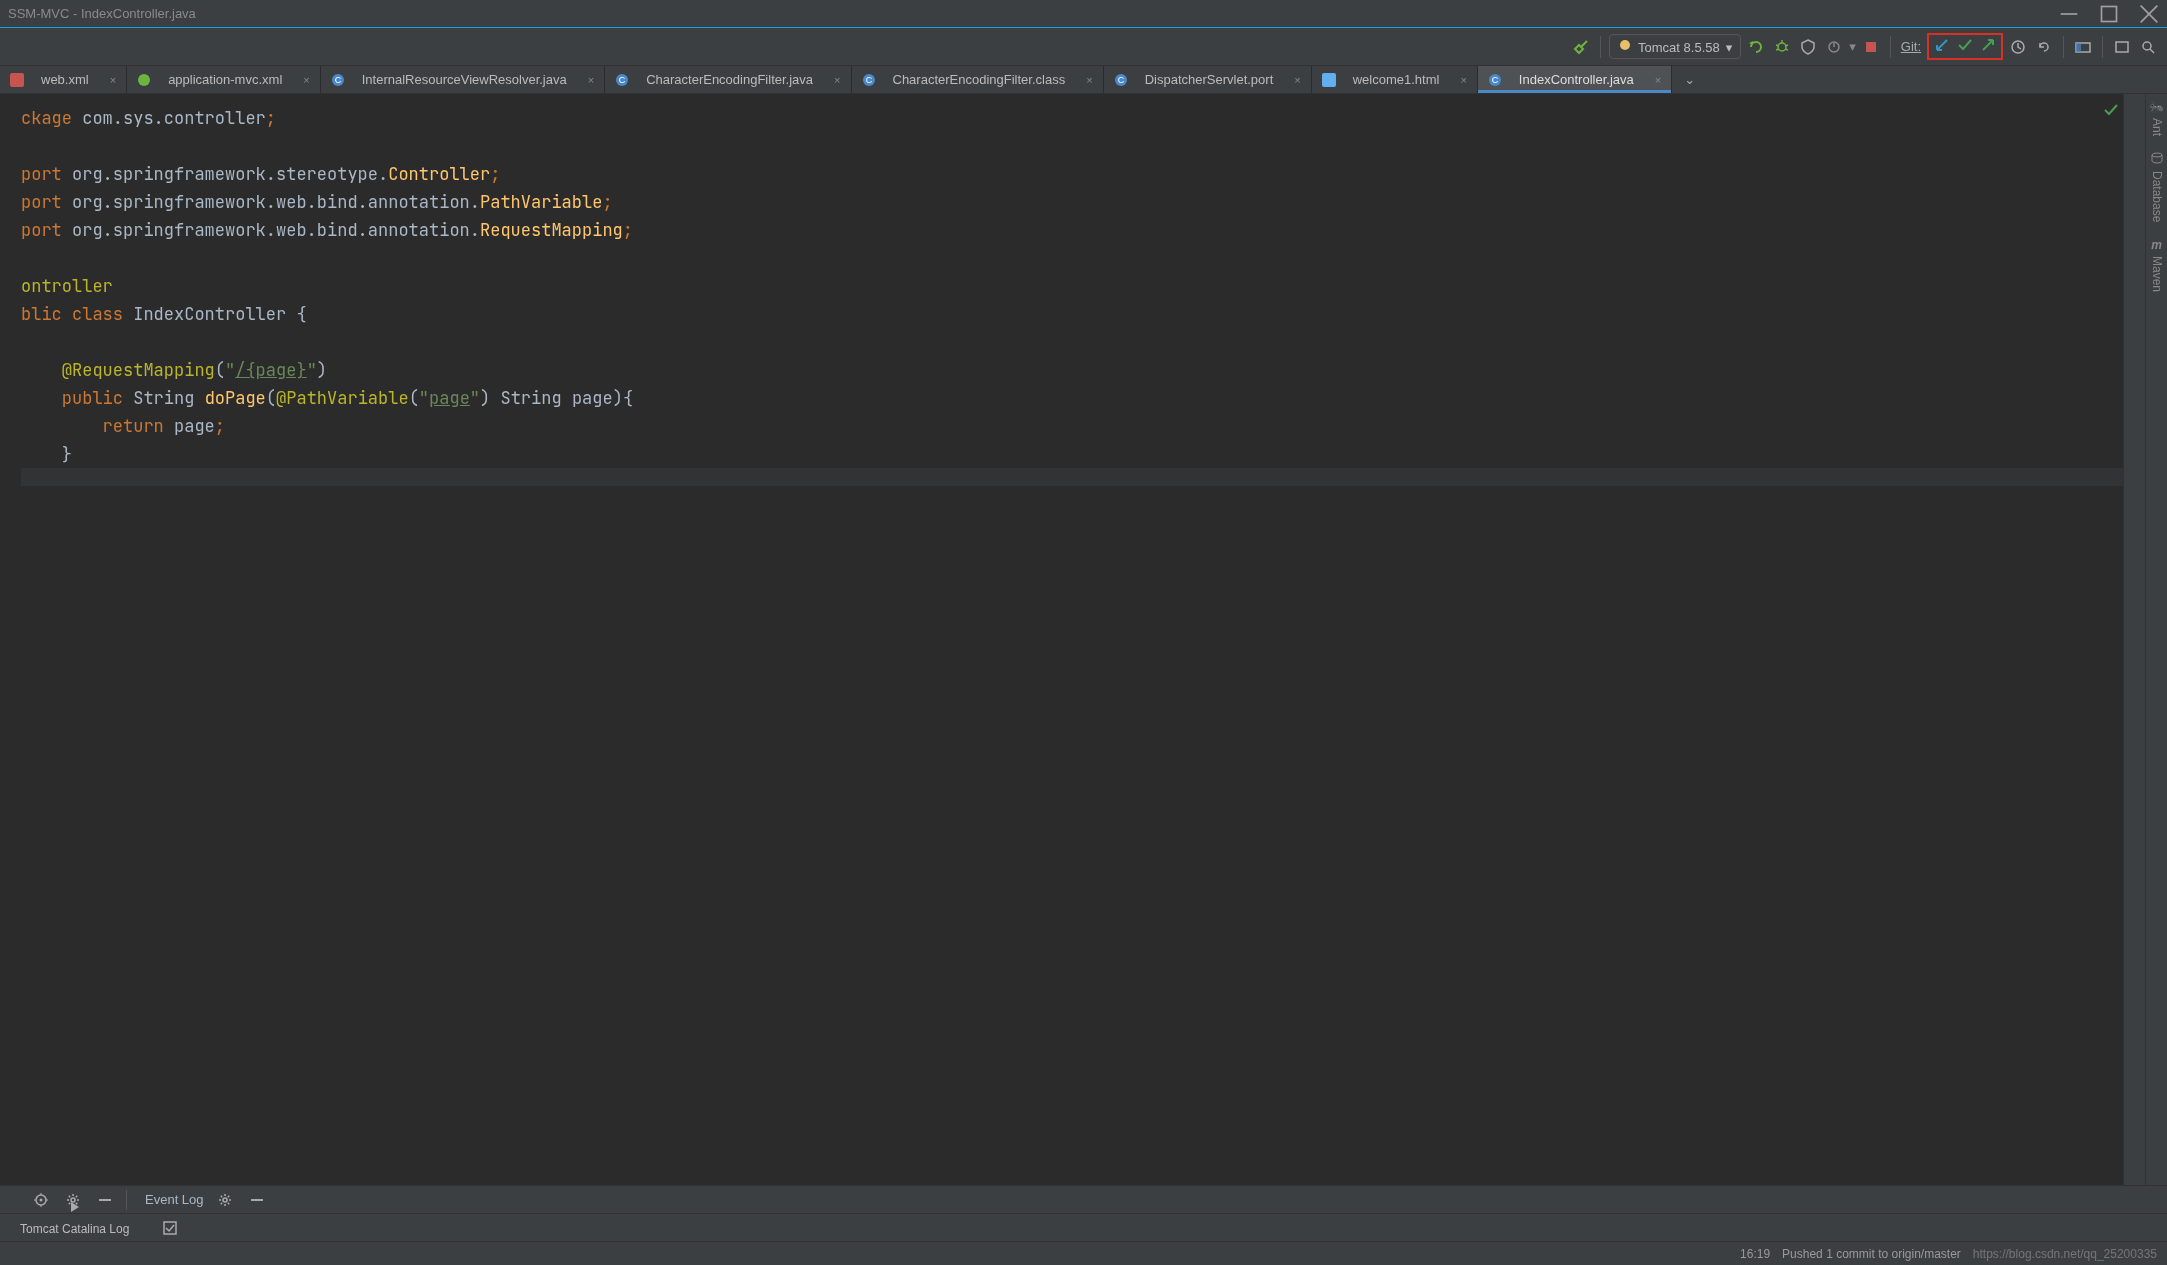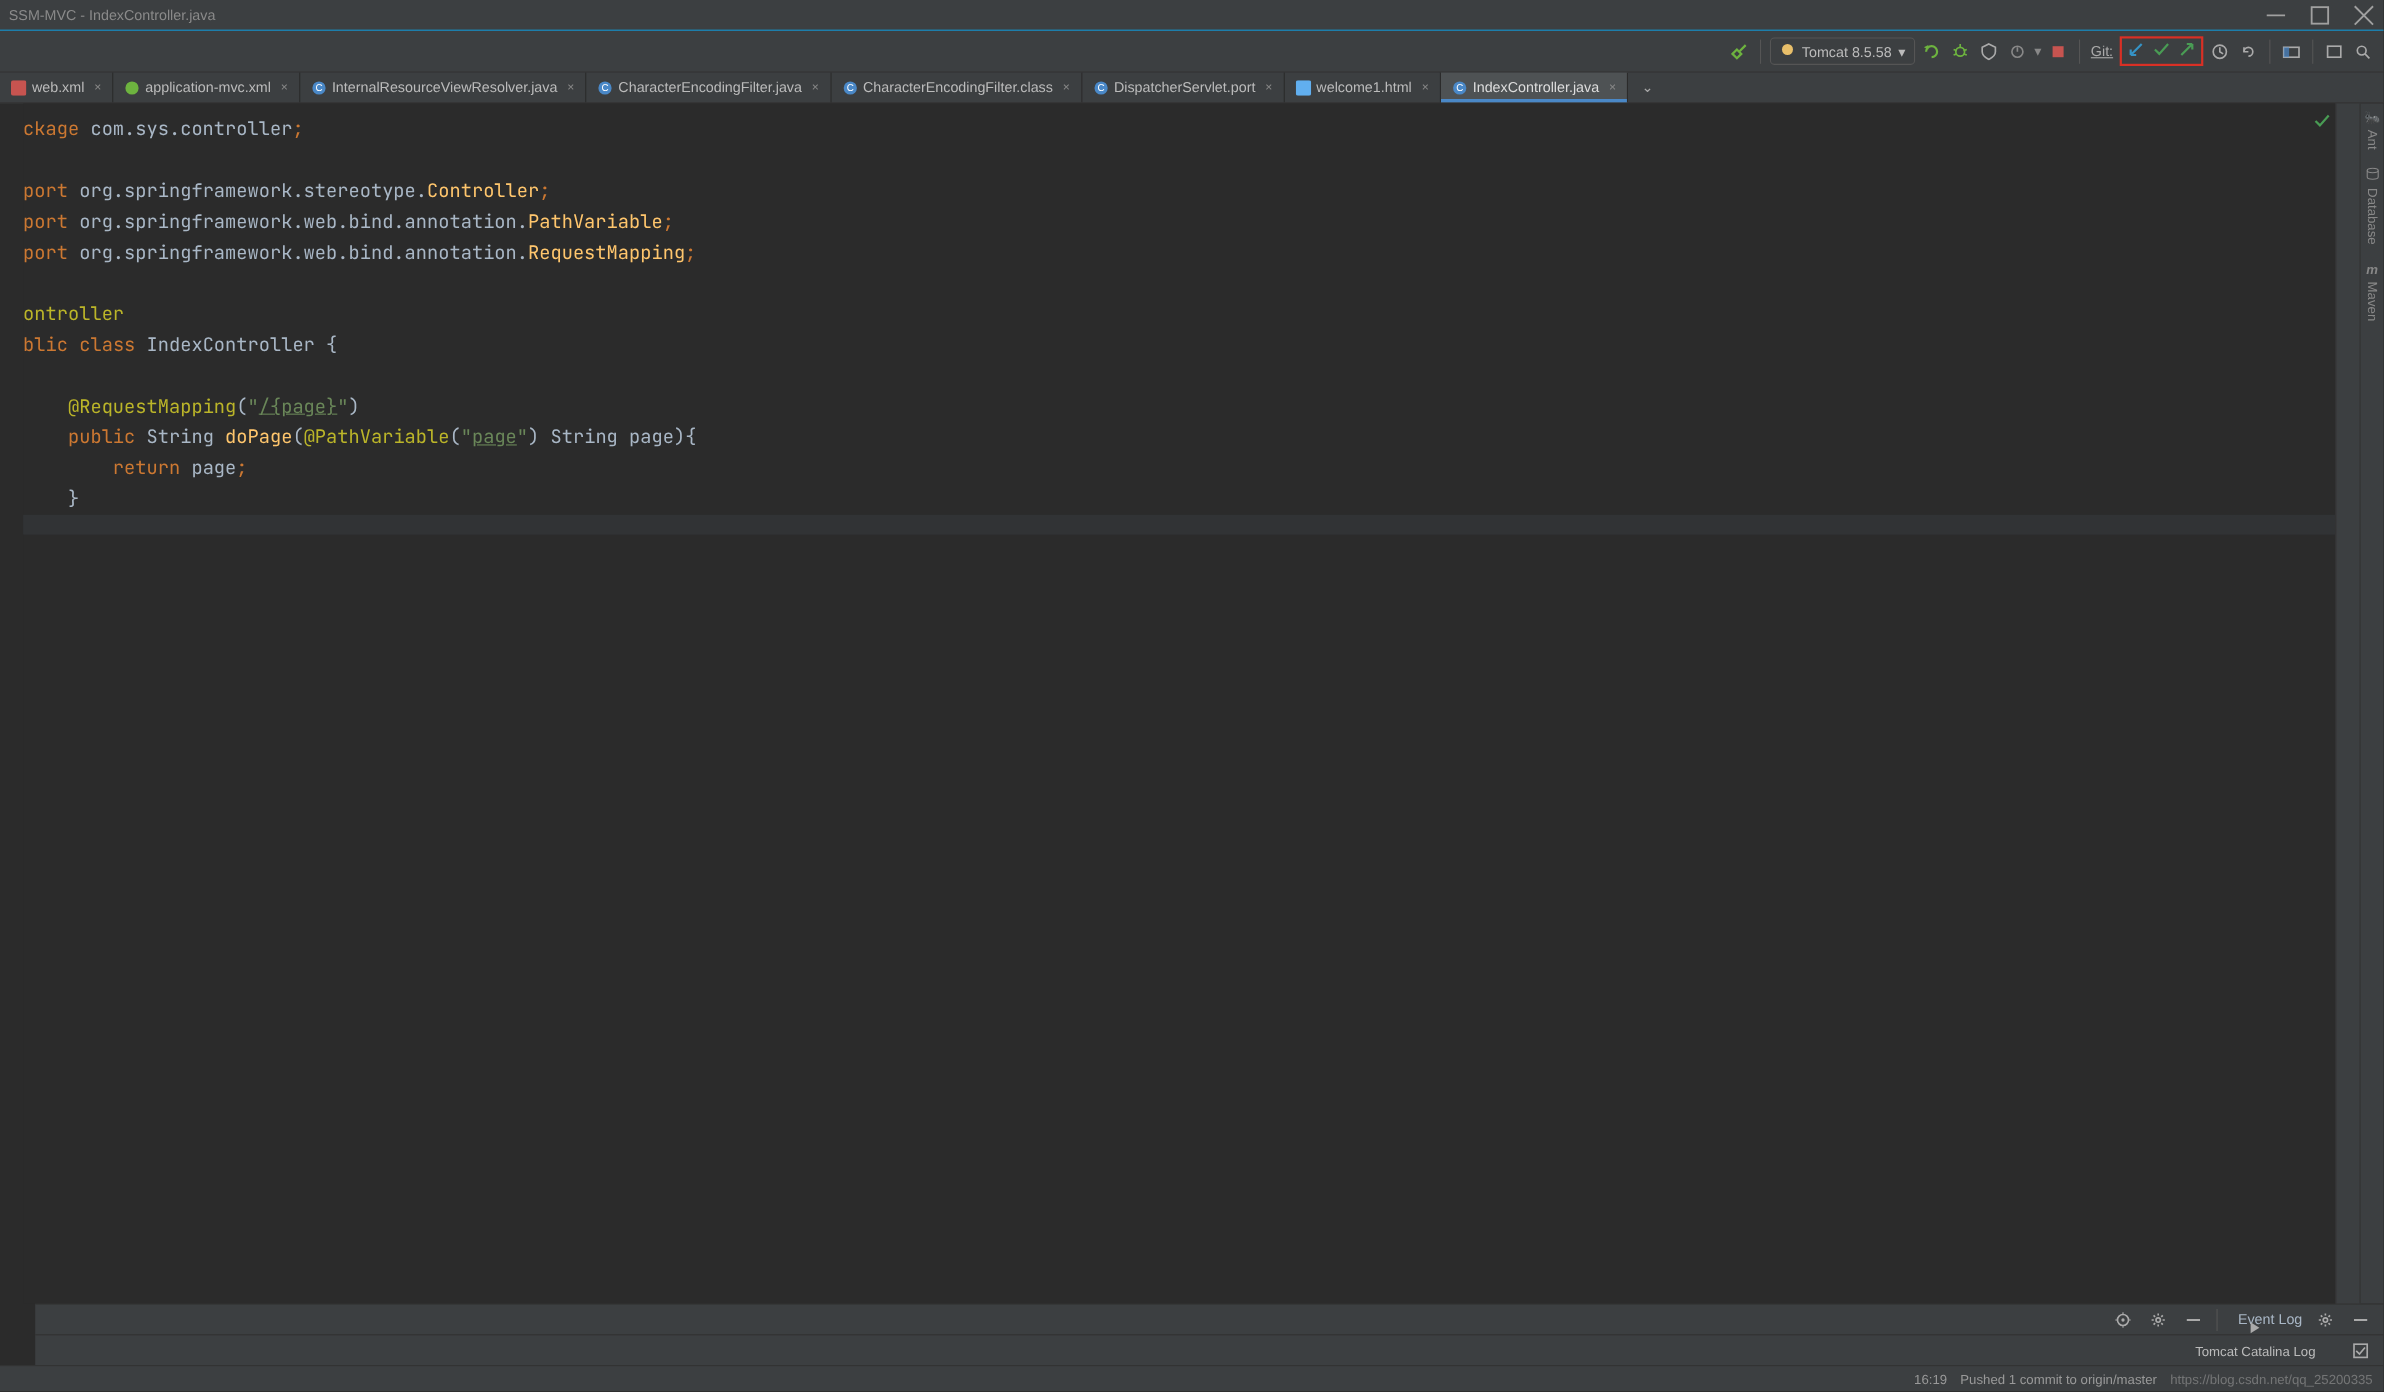--- a/index.html
+++ b/index.html
@@ -50,21 +50,21 @@
     .git-box{border:2px solid #d93025;display:flex;align-items:center;gap:8px;padding:2px 6px;}
     .tabs {
       height: 28px;
       background: #3c3f41;
       display: flex;
       align-items: center;
       border-bottom: 1px solid #323232;
       position:relative;
     }
     .tab {
-      display:flex;align-items:center;gap:5px;padding:0 10px;height:100%;
+      display:flex;align-items:center;gap:17px;padding:0 10px;height:100%;
       color:#bbb;cursor:pointer;border-right:1px solid #2b2b2b;font-size:13px;justify-content:flex-end;
     }
     .tab.active{background:#4e5254;color:#ddd;}
     .tab.active .tab-underline{position:absolute;bottom:0;height:3px;background:#4a88c7;left:0;right:0;}
     .tab{position:relative;}
     .tab-close{color:#888;font-size:11px;margin-left:4px;}
     .tab-icon{width:14px;height:14px;display:inline-block;}
     .tabs-overflow{margin-left:4px;padding:0 8px;color:#aaa;cursor:pointer;}
     .main-area {
       flex:1;display:flex;min-height:0;
@@ -88,21 +88,21 @@
     }
     .rail-item{writing-mode:vertical-rl;cursor:pointer;font-size:12px;display:flex;align-items:center;gap:4px;}
     .rail-icon{writing-mode:horizontal-tb;}
     .kw{color:#cc7832;}
     .cls{color:#ffc66d;}
     .ann{color:#bbb529;}
     .str{color:#6a8759;}
     .underline{text-decoration:underline;}
     .bottom-panel{
       height:28px;background:#3c3f41;display:flex;align-items:center;
-      border-top:1px solid #323232;justify-content:flex-end;margin-left:32px;
+      border-top:1px solid #323232;justify-content:flex-start;
     }
     .bottom-left,.bottom-right{display:flex;align-items:center;gap:10px;padding:0 10px;}
     .bottom-tab {
       display:flex;align-items:center;gap:6px;padding:0 10px;height:100%;
       color:#bbb;font-size:12px;cursor:pointer;flex-direction:column;
     }
     .status-bar{
       height:24px;background:#3c3f41;display:flex;align-items:center;
       justify-content:flex-end;padding:0 10px;gap:12px;
       border-top:1px solid #323232;font-size:12px;color:#999;

